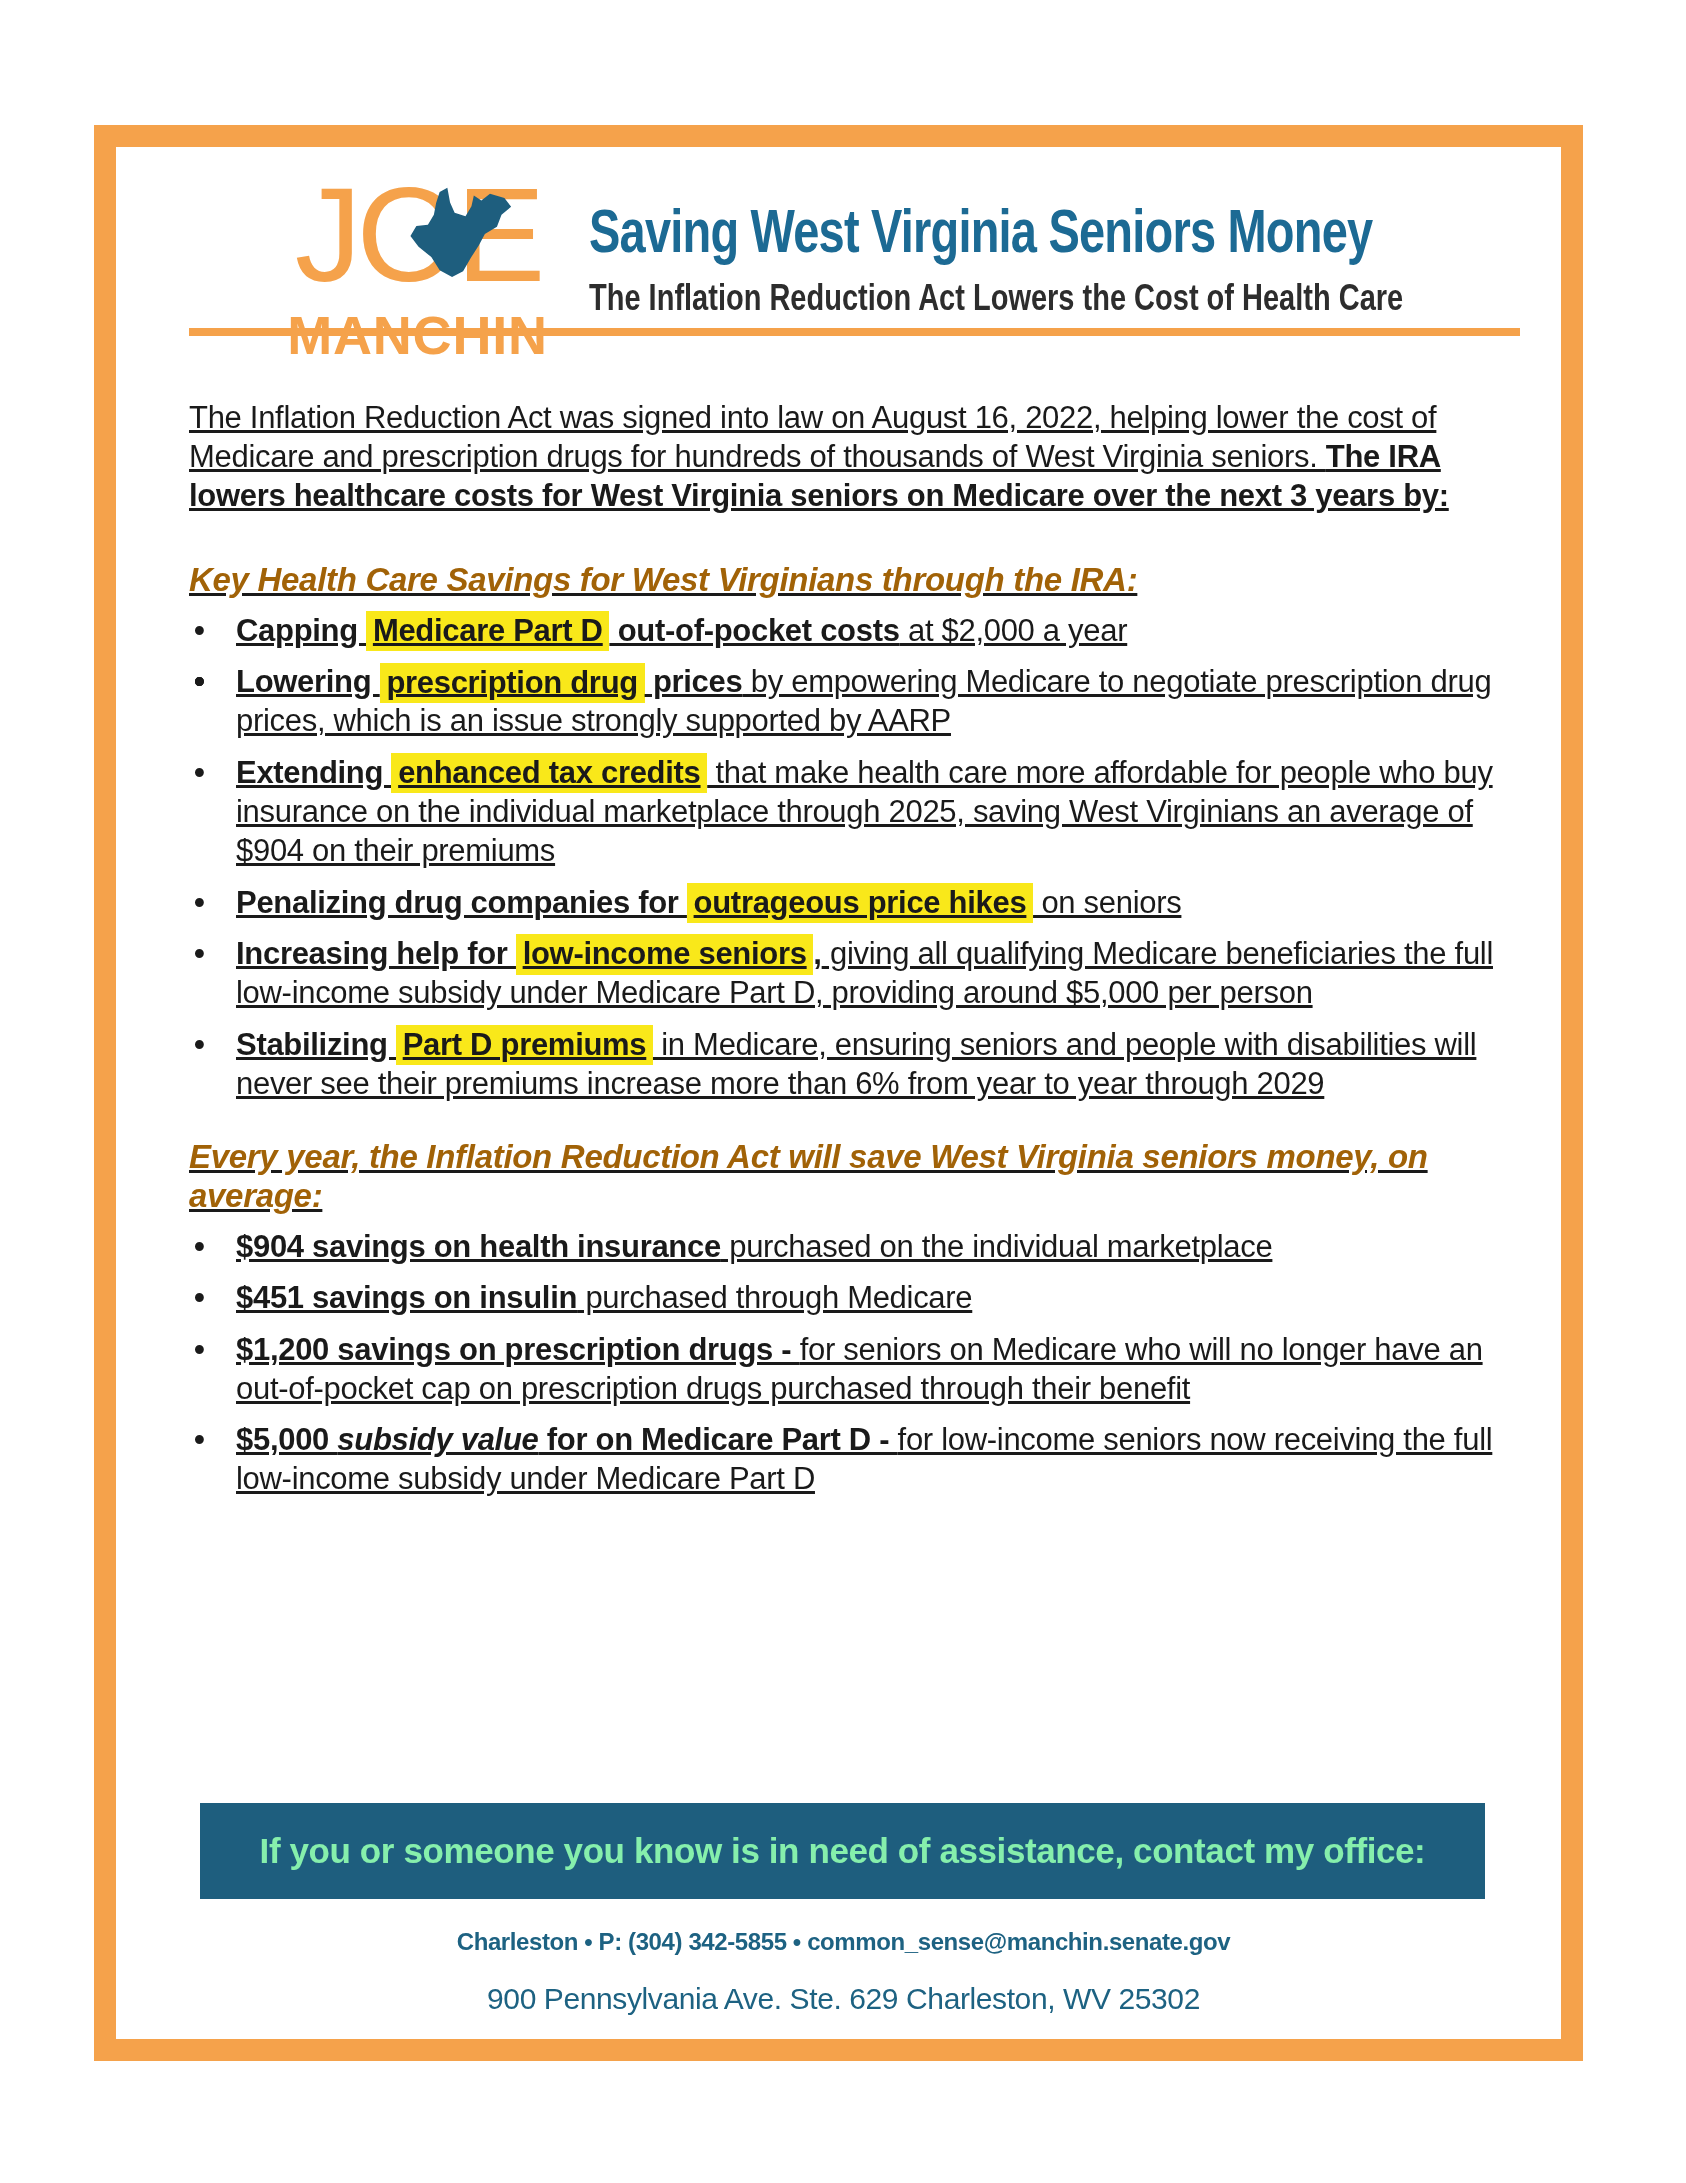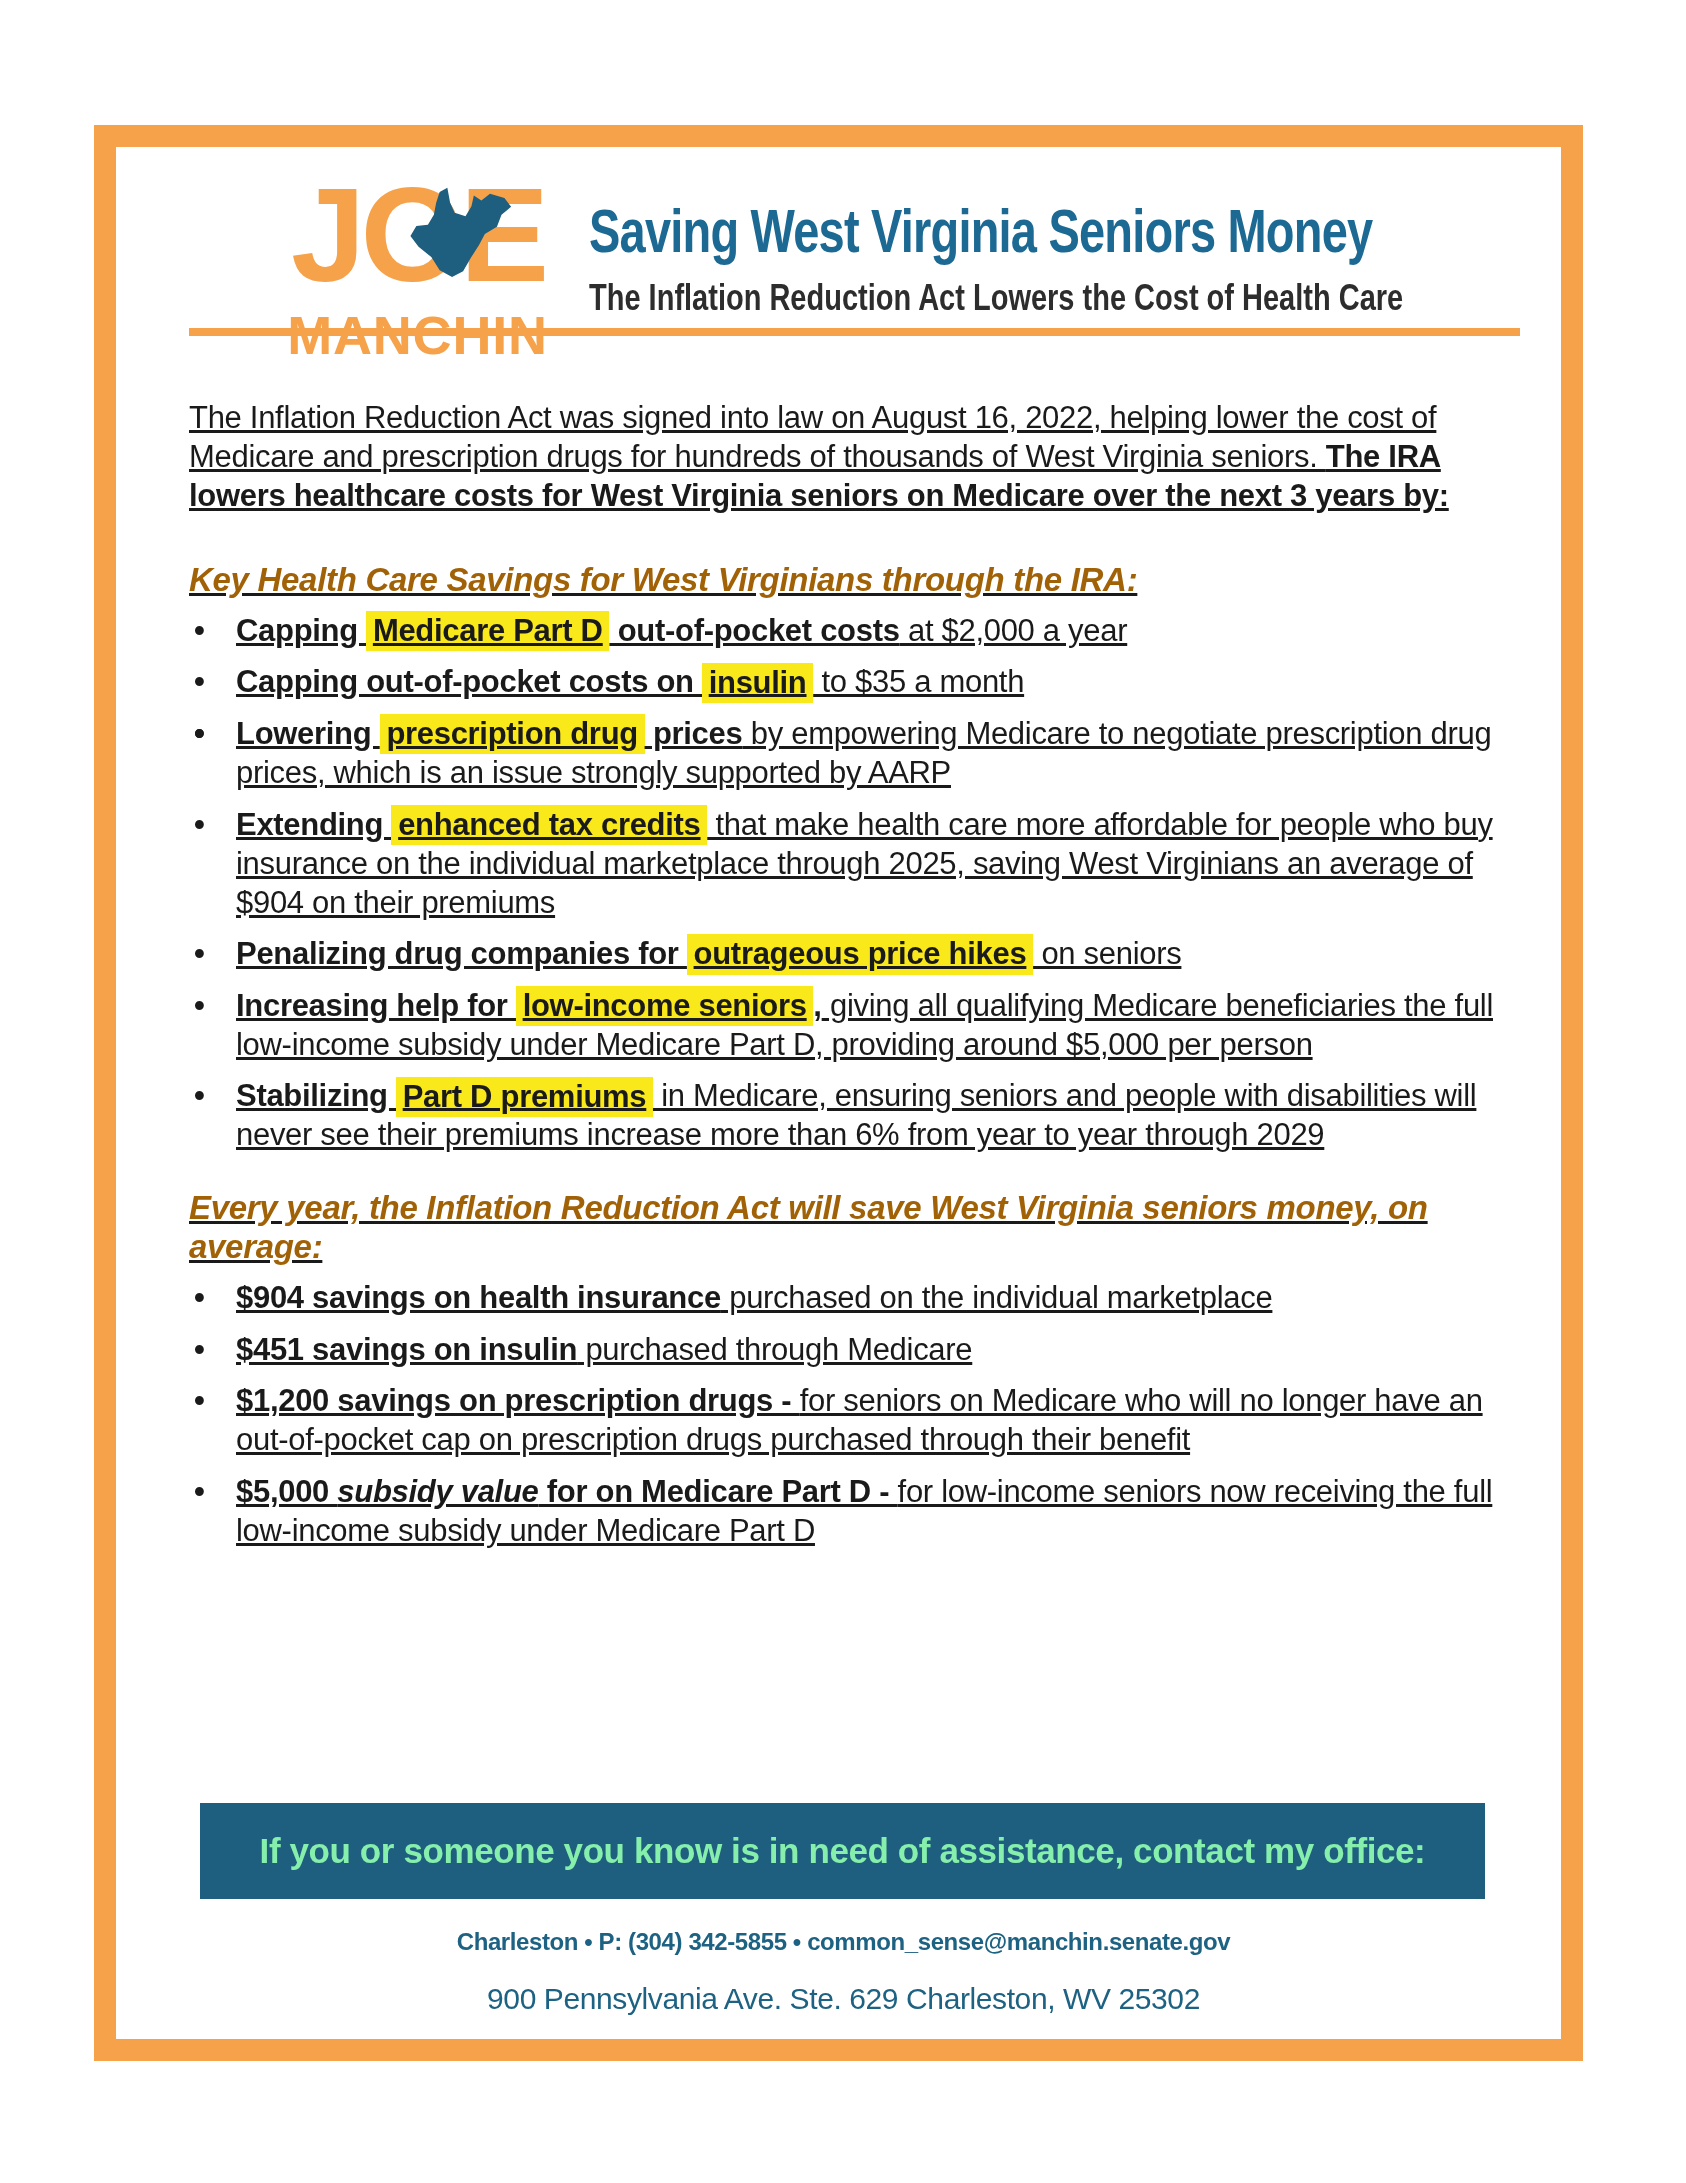--- a/index.html
+++ b/index.html
@@ -8,21 +8,21 @@
     font-family:"Liberation Sans", sans-serif;
     -webkit-font-smoothing:antialiased;
   }
   .page{position:relative;width:1687px;height:2183px;background:#ffffff;overflow:hidden;}
   .frame{
     position:absolute;left:94px;top:125px;width:1489px;height:1936px;
     border:22px solid var(--orange,#F5A24B);box-sizing:border-box;
   }
   
   .logo{position:absolute;left:279px;top:168px;width:277px;text-align:center;color:var(--orange,#F5A24B);}
-  .logo-joe{font-size:134px;font-weight:bold;line-height:1;letter-spacing:-5px;}
+  .logo-joe{font-size:134px;font-weight:normal;line-height:1;letter-spacing:-5px;}
   .logo-manchin{font-size:54px;font-weight:bold;letter-spacing:0.8px;margin-top:1.7px;}
   .wv-shape{position:absolute;left:401px;top:185px;width:116px;height:94px;transform:rotate(-6deg);}
   .hdr-title{
     position:absolute;left:589px;top:196px;
     font-size:47px;font-weight:bold;color:var(--teal,#1C6A94);
     letter-spacing:-0.8px;transform:scaleY(1.28);transform-origin:left top;white-space:nowrap;
   }
   .hdr-sub{
     position:absolute;left:589px;top:277px;
     font-size:29px;font-weight:bold;color:#2d2d2d;
@@ -83,21 +83,21 @@
   <div class="hdr-title">Saving West Virginia Seniors Money</div>
   <div class="hdr-sub">The Inflation Reduction Act Lowers the Cost of Health Care</div>
   <div class="hdr-rule"></div>
 
   <div class="content">
     <p class="intro"><span>The Inflation Reduction Act was signed into law on August 16, 2022, helping lower the cost of Medicare and prescription drugs for hundreds of thousands of West Virginia seniors. </span><span class="seg-b">The IRA lowers healthcare costs for West Virginia seniors on Medicare over the next 3 years by:</span></p>
 
     <h3 class="sec-head">Key Health Care Savings for West Virginians through the IRA:</h3>
     <ul class="bullets">
         <li><span class="dot">•</span><span><span class="seg-b">Capping </span><span class="seg-b seg-h">Medicare Part D</span><span class="seg-b"> out-of-pocket costs</span><span> at $2,000 a year</span></span></li>
-        <li><span class="dot">•</span><span><span class="seg-b">Capping out-of-pocket costs on </span><span class="seg-b seg-h">insulin</span><span> to $35 a month</span></span></li>
+        <li><span class="dot">•</span></li>
         <li><span class="dot">•</span></li>
         <li><span class="dot">•</span><span><span class="seg-b">Lowering </span><span class="seg-b seg-h">prescription drug</span><span class="seg-b"> prices</span><span> by empowering Medicare to negotiate prescription drug prices, which is an issue strongly supported by AARP</span></span></li>
         <li><span class="dot">•</span><span><span class="seg-b">Extending </span><span class="seg-b seg-h">enhanced tax credits</span><span> that make health care more affordable for people who buy insurance on the individual marketplace through 2025, saving West Virginians an average of $904 on their premiums</span></span></li>
         <li><span class="dot">•</span><span><span class="seg-b">Penalizing drug companies for </span><span class="seg-b seg-h">outrageous price hikes</span><span> on seniors</span></span></li>
         <li><span class="dot">•</span><span><span class="seg-b">Increasing help for </span><span class="seg-b seg-h">low-income seniors</span><span class="seg-b">,</span><span> giving all qualifying Medicare beneficiaries the full low-income subsidy under Medicare Part D, providing around $5,000 per person</span></span></li>
         <li><span class="dot">•</span><span><span class="seg-b">Stabilizing </span><span class="seg-b seg-h">Part D premiums</span><span> in Medicare, ensuring seniors and people with disabilities will never see their premiums increase more than 6% from year to year through 2029</span></span></li>
       </ul>
 
     <h3 class="sec-head">Every year, the Inflation Reduction Act will save West Virginia seniors money, on average:</h3>
     <ul class="bullets">

